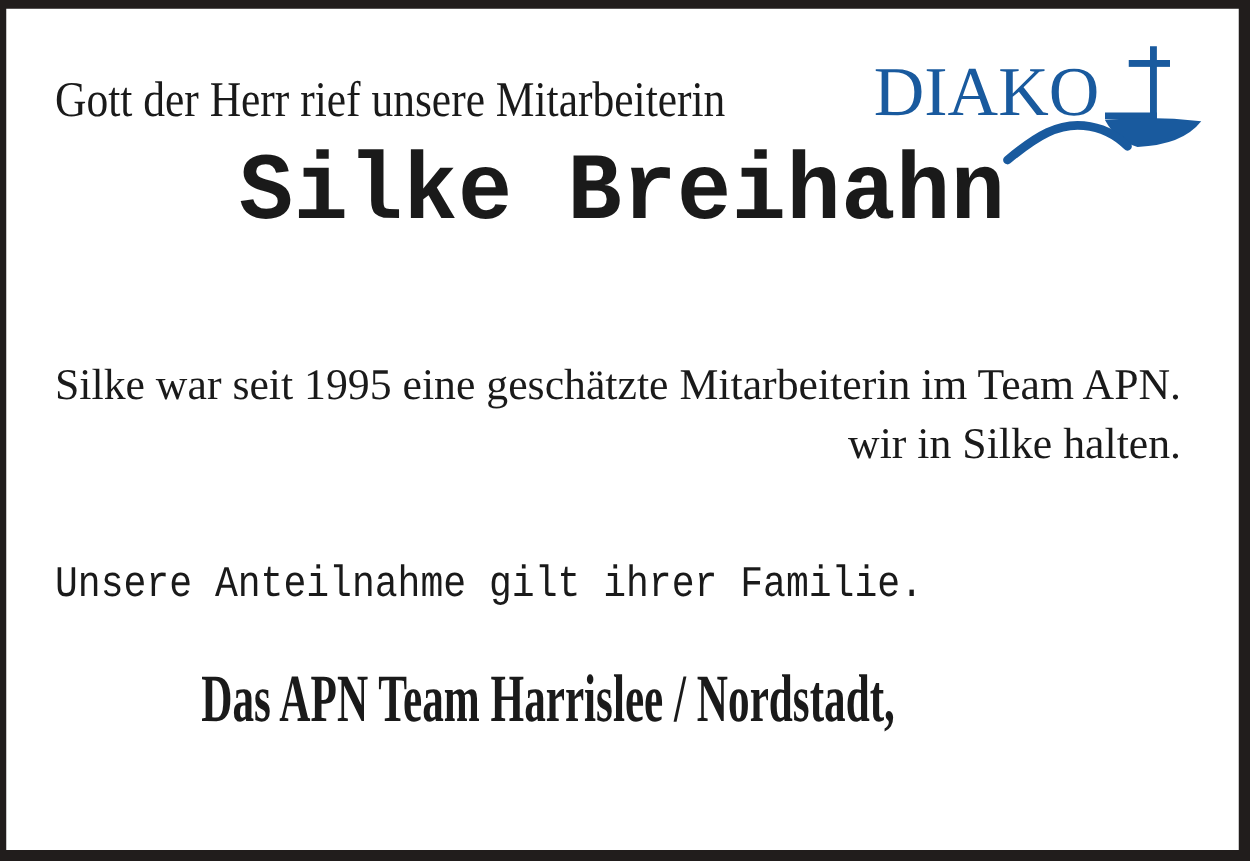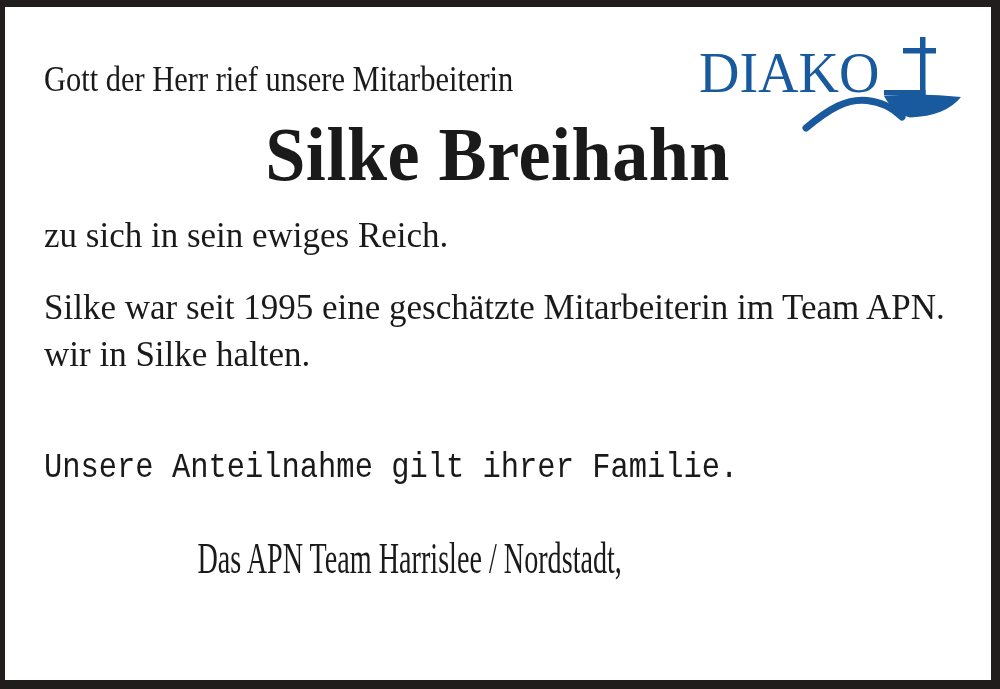--- a/index.html
+++ b/index.html
@@ -20,56 +20,57 @@
     font-family: "Liberation Serif", "DejaVu Serif", serif;
     color: #1a1a1a;
   }
   .abs { position: absolute; }
   .line { white-space: nowrap; }
   .squeeze { display: inline-block; transform-origin: left center; }
   .squeeze-c { display: inline-block; transform-origin: center center; }
 
   .intro {
     left: 39px; top: 52px;
-    font-size: 35px; line-height: 42px;
+    font-size: 40px; line-height: 42px;
   }
   .intro .squeeze { transform: scaleX(0.87); }
 
   .name-wrap {
     left: 0; right: 0; top: 107px;
     text-align: center;
     font-size: 76px; line-height: 80px;
     font-weight: bold;
     letter-spacing: 0.5px;
+    font-family: Liberation Mono, monospace;
   }
   .name-wrap .squeeze-c { transform: scaleX(0.95); }
 
   .subline {
     left: 39px; top: 208px;
     font-size: 35px; line-height: 42px;
   }
 
   .body-par {
     left: 39px; top: 277px;
-    font-size: 35px; line-height: 47px;
+    font-size: 35px; line-height: 47px; text-align: right;
   }
   .body-par .l2 .squeeze { transform: scaleX(0.97); }
 
   .condolence {
     left: 39px; top: 440px;
     font-size: 35px; line-height: 42px; font-family: Liberation Mono, monospace;
   }
   .condolence .squeeze { transform: scaleX(0.87); }
 
   .closing {
     left: 0; top: 530px;
     width: 810px;
     text-align: center;
-    font-size: 44px; line-height: 44px;
-    font-weight: normal;
+    font-size: 54px; line-height: 44px;
+    font-weight: bold;
   }
   .closing .squeeze-c { transform: scaleX(0.64); }
 
   .logo {
     left: 692px; top: 26px;
     width: 270px; height: 108px;
   }
 </style>
 </head>
 <body>
@@ -92,23 +93,20 @@
     </g>
     <g>
       <path d="M109,95 C133,75 150,65.5 170,67.5 C185,69 197,76 205,84" fill="none" stroke="#195a9e" stroke-width="7" stroke-linecap="round"></path>
     </g>
   </svg>
 
   <div class="abs name-wrap line">
     <span class="squeeze-c">Silke Breihahn</span>
   </div>
 
-  <div class="abs subline line">
-    <span>zu sich in sein ewiges Reich.</span>
-  </div>
 
   <div class="abs body-par">
     <div class="line l1">
       <span class="squeeze">Silke war seit 1995 eine geschätzte Mitarbeiterin im Team APN.</span>
     </div>
     <div class="line l3">
       <span class="squeeze">wir in Silke halten.</span>
     </div>
   </div>
 

